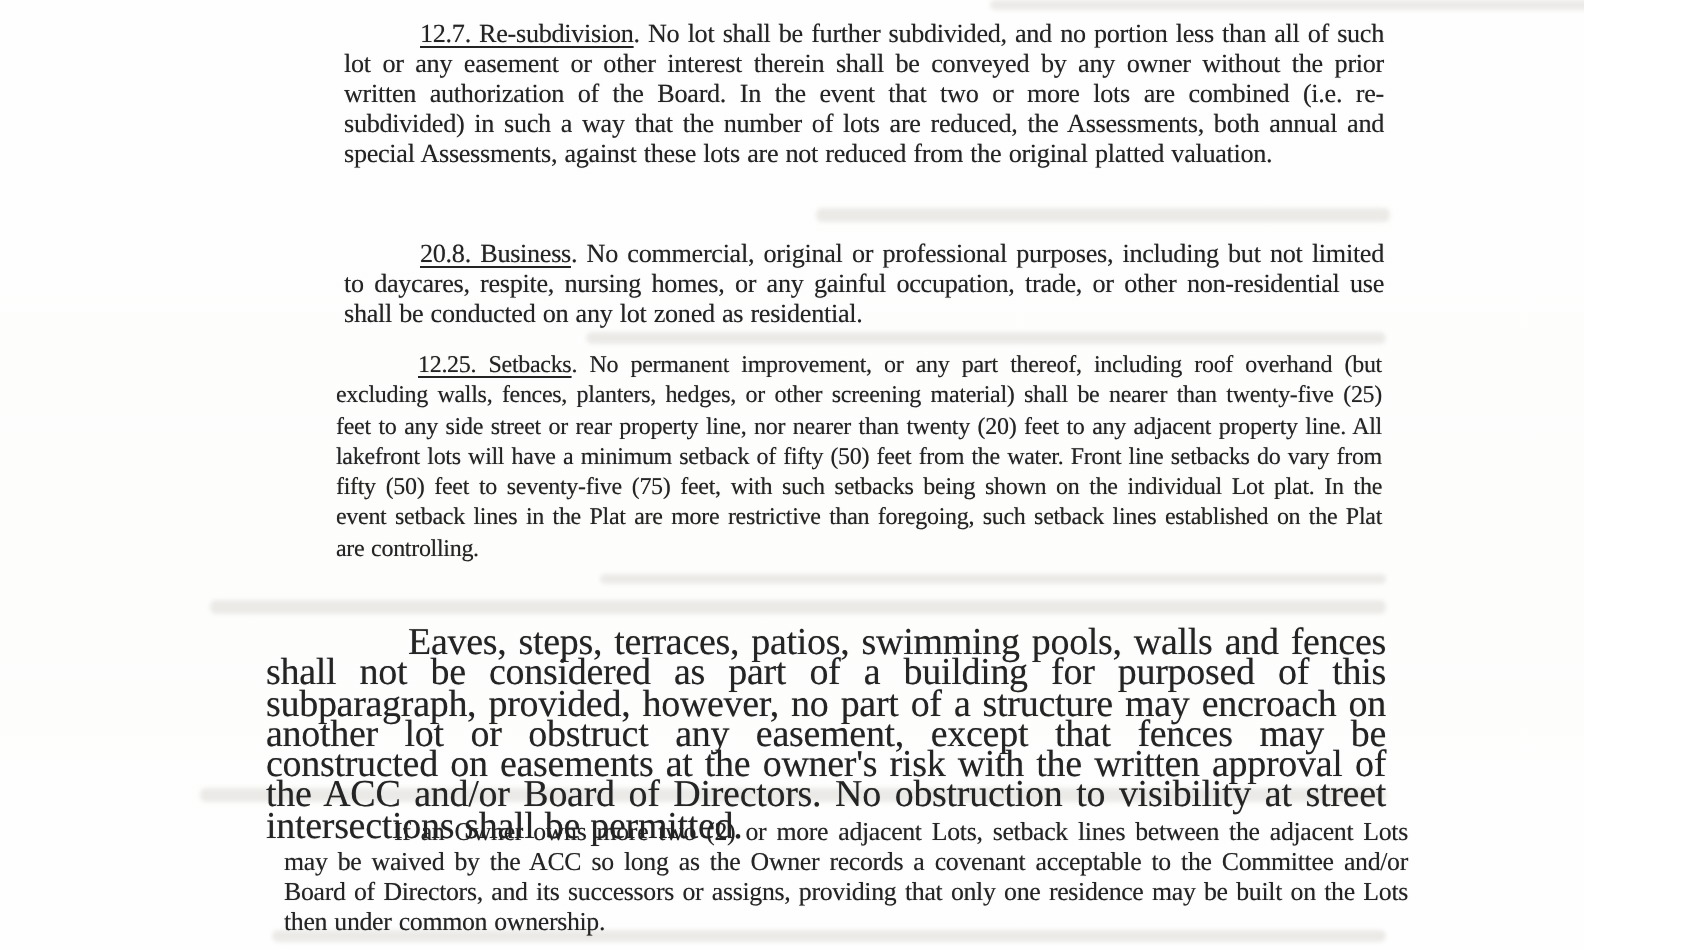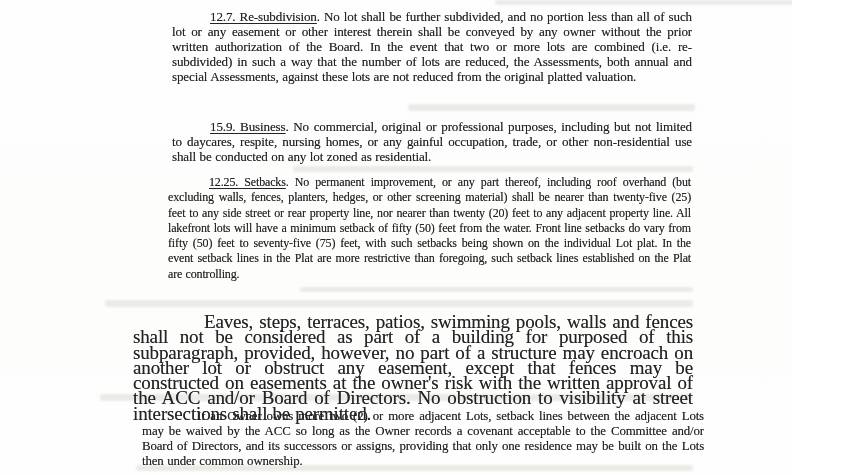--- a/index.html
+++ b/index.html
@@ -78,21 +78,21 @@
   <div class="band band-top"></div>
   <div class="band band-p1"></div>
   <div class="band band-p2"></div>
   <div class="band band-p3a"></div>
   <div class="band band-p3b"></div>
   <div class="band band-p4"></div>
   <div class="band band-p5"></div>
 
   <p class="para sec1"><span class="heading">12.7. Re-subdivision</span><span>. </span><span>No lot shall be further subdivided, and no portion less than all of such lot or any easement or other interest therein shall be conveyed by any owner without the prior written authorization of the Board. In the event that two or more lots are combined (i.e. re-subdivided) in such a way that the number of lots are reduced, the Assessments, both annual and special Assessments, against these lots are not reduced from the original platted valuation.</span></p>
 
-  <p class="para sec2"><span class="heading">15.9. Business</span><span>. </span><span>No commercial, original or professional purposes, including but not limited to daycares, respite, nursing homes, or any gainful occupation, trade, or other non-residential use shall be conducted on any lot zoned as residential.</span></p>
+  <p class="para sec2"><span class="heading">20.8. Business</span><span>. </span><span>No commercial, original or professional purposes, including but not limited to daycares, respite, nursing homes, or any gainful occupation, trade, or other non-residential use shall be conducted on any lot zoned as residential.</span></p>
 
   <p class="para sec3"><span class="heading">12.25. Setbacks</span><span>. </span><span>No permanent improvement, or any part thereof, including roof overhand (but excluding walls, fences, planters, hedges, or other screening material) shall be nearer than twenty-five (25) feet to any side street or rear property line, nor nearer than twenty (20) feet to any adjacent property line. All lakefront lots will have a minimum setback of fifty (50) feet from the water. Front line setbacks do vary from fifty (50) feet to seventy-five (75) feet, with such setbacks being shown on the individual Lot plat. In the event setback lines in the Plat are more restrictive than foregoing, such setback lines established on the Plat are controlling.</span></p>
 
   <p class="para par4"><span>Eaves, steps, terraces, patios, swimming pools, walls and fences shall not be considered as part of a building for purposed of this subparagraph, provided, however, no part of a structure may encroach on another lot or obstruct any easement, except that fences may be constructed on easements at the owner's risk with the written approval of the ACC and/or Board of Directors. No obstruction to visibility at street intersections shall be permitted.</span></p>
 
   <p class="para par5"><span>If an Owner owns more two (2) or more adjacent Lots, setback lines between the adjacent Lots may be waived by the ACC so long as the Owner records a covenant acceptable to the Committee and/or Board of Directors, and its successors or assigns, providing that only one residence may be built on the Lots then under common ownership.</span></p>
 
 </div>
 
 </body></html>

